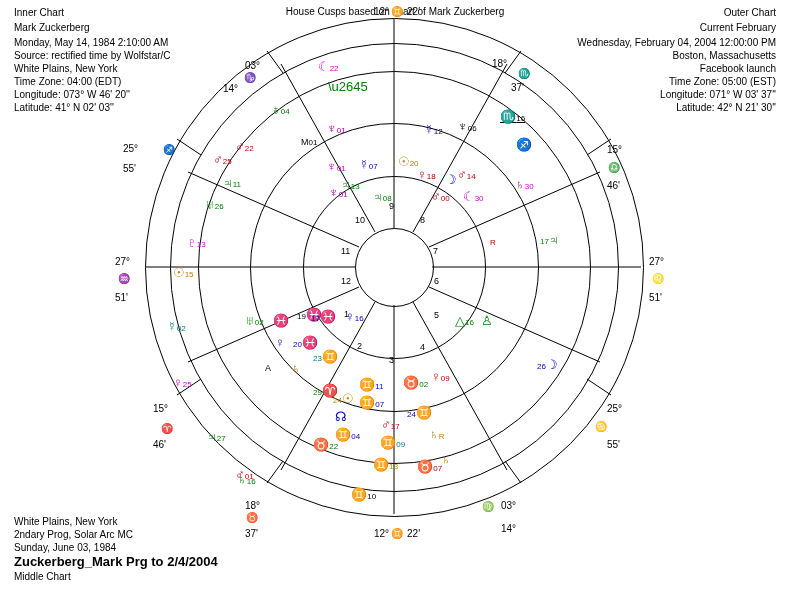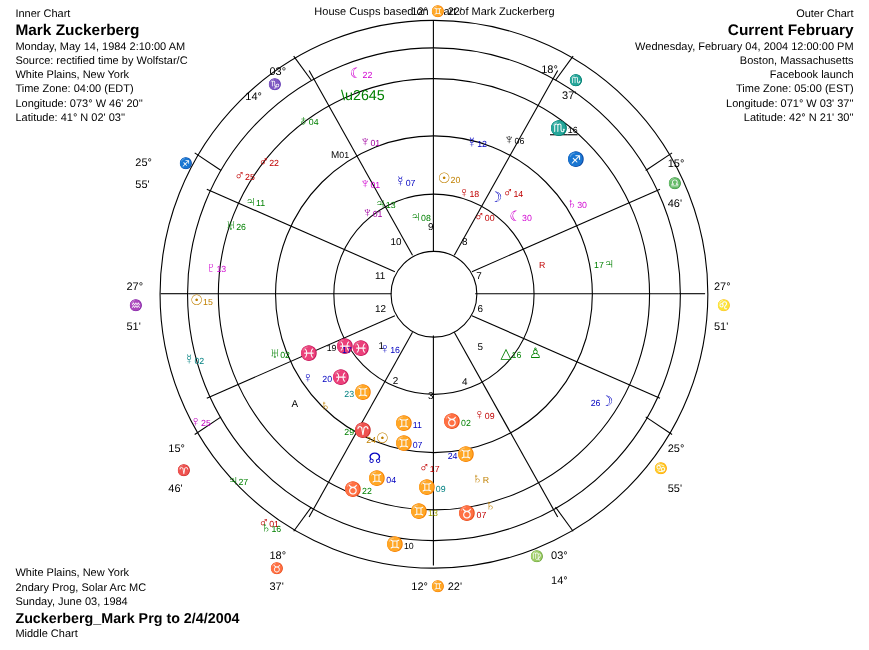--- a/index.html
+++ b/index.html
@@ -3,21 +3,21 @@
 <meta charset="utf-8">
 <style>
   html,body{margin:0;padding:0;background:#ffffff;}
   body{width:790px;height:591px;position:relative;overflow:hidden;
        font-family:"Liberation Sans",sans-serif;color:#000;}
   .wrap{position:absolute;left:0;top:0;width:790px;height:591px;}
 
   
   .corner{position:absolute;font-size:10px;line-height:13px;white-space:nowrap;}
   .corner .hdr{font-size:10px;}
-  .corner .name{font-size:14px;font-weight:bold;line-height:17px;}
+  .corner .name{font-size:10px;font-weight:normal;line-height:17px;}
   .tl{left:14px;top:6px;text-align:left;}
   .tr{right:14px;top:6px;text-align:right;}
   .bl{left:14px;bottom:8px;text-align:left;}
   .bl .big{font-size:13px;font-weight:bold;line-height:16px;}
   .toptitle{position:absolute;top:6px;left:50%;transform:translateX(-50%);
             font-size:10px;white-space:nowrap;}
 
   
   .chart{position:absolute;left:145px;top:18px;width:500px;height:500px;}
   .ring{position:absolute;border:1.3px solid #000;border-radius:50%;}
@@ -167,21 +167,21 @@
     <div class="g sm" style="left:275px;top:324px;">4</div>
     <div class="g sm" style="left:289px;top:292px;">5</div>
     <div class="g sm" style="left:289px;top:258px;">6</div>
     <div class="g sm" style="left:288px;top:228px;">7</div>
     <div class="g sm" style="left:275px;top:197px;">8</div>
     <div class="g sm" style="left:244px;top:183px;">9</div>
     <div class="g sm" style="left:210px;top:197px;">10</div>
     <div class="g sm" style="left:196px;top:228px;">11</div>
     <div class="g sm" style="left:196px;top:258px;">12</div>
 
-    <div class="g" style="left:165px;top:62px;color:#008000;"><span class="sym">\u2645</span></div>
+    <div class="g" style="left:183px;top:62px;color:#008000;"><span class="sym">\u2645</span></div>
     <div class="g" style="left:126px;top:85px;color:#008000;"><span class="sym">♁</span><span class="tiny">04</span></div>
     <div class="g" style="left:136px;top:48px;color:#000000;"></div>
 
     <div class="g" style="left:173px;top:42px;color:#d000d0;"><span class="sym">☾</span><span class="tiny">22</span></div>
 
     <div class="g" style="left:279px;top:105px;color:#0000c0;"><span class="sym">☿</span><span class="tiny">12</span></div>
     <div class="g" style="left:313px;top:102px;color:#000000;"><span class="sym">♆</span><span class="tiny">06</span></div>
     <div class="g" style="left:355px;top:92px;color:#000000;text-decoration:underline;"><span class="sym">♏</span><span class="tiny">16</span></div>
     <div class="g" style="left:371px;top:120px;color:#000000;"><span class="sym">♐</span></div>
     <div class="g" style="left:312px;top:150px;color:#c00000;"><span class="sym">♂</span><span class="tiny">14</span></div>

